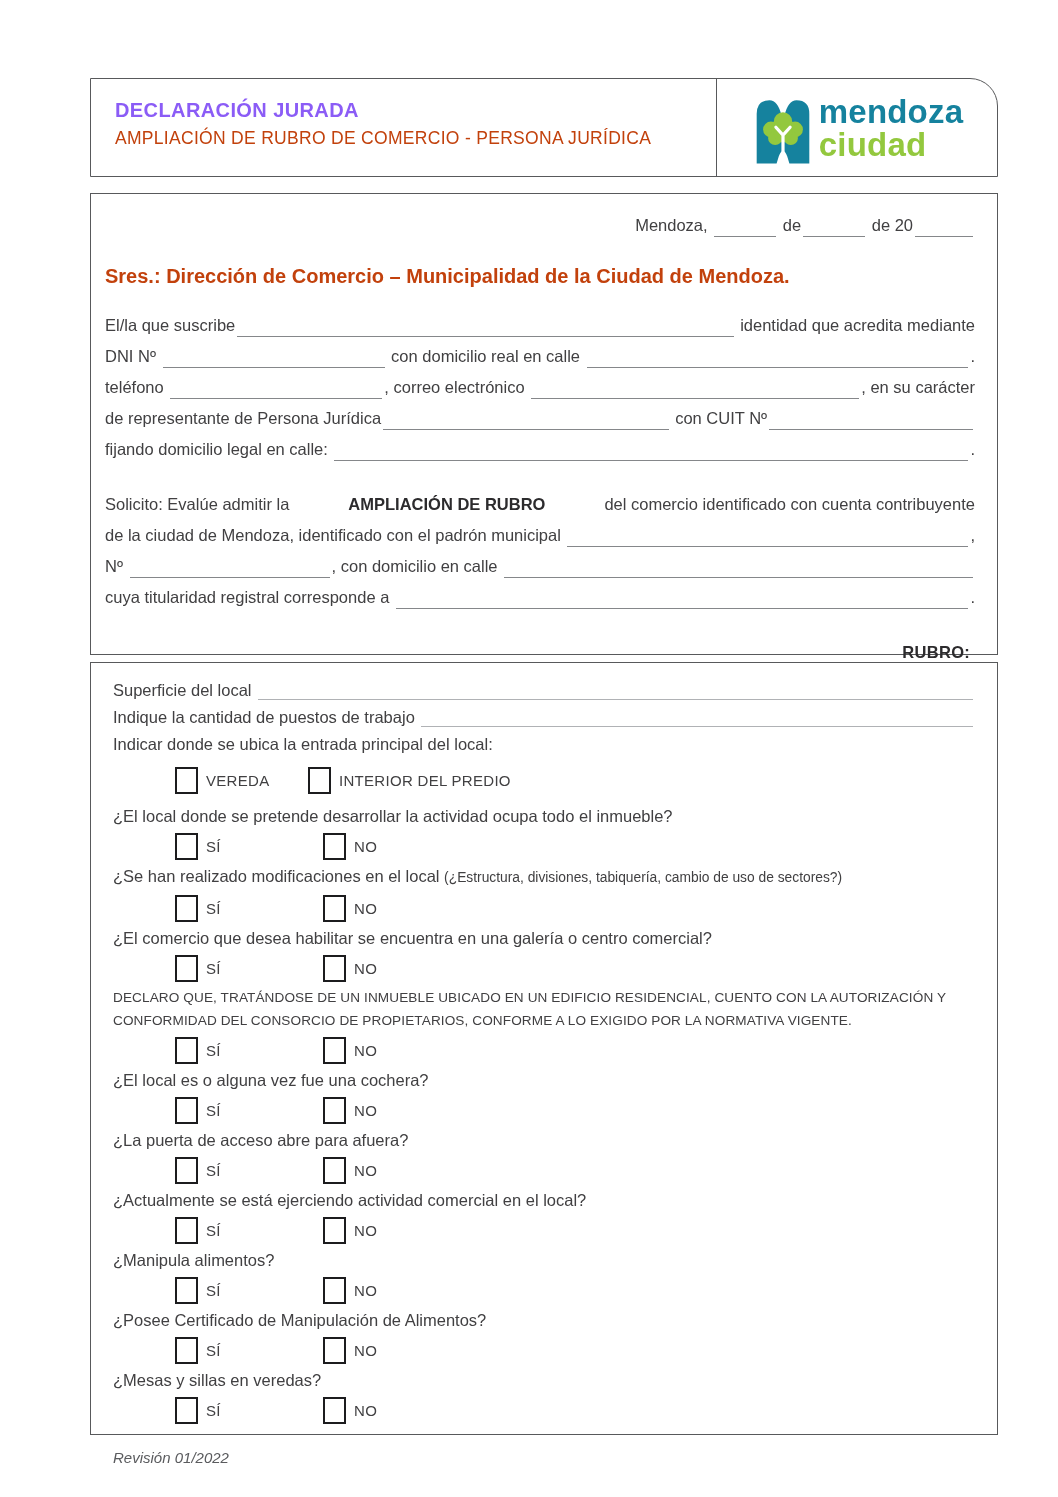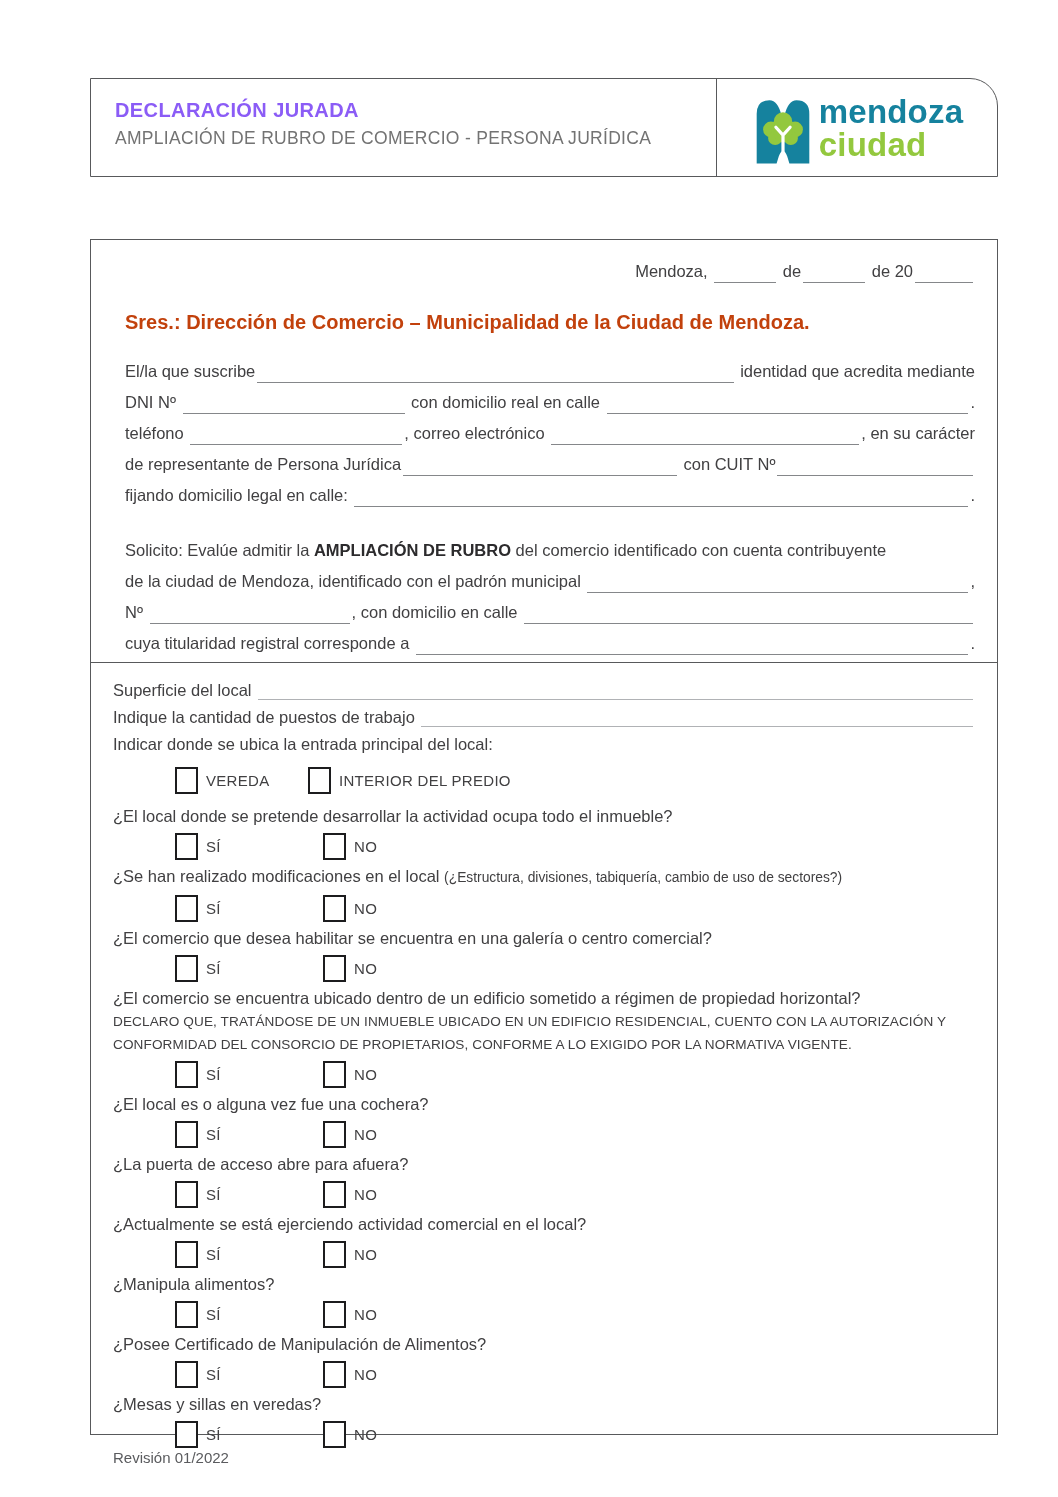--- a/index.html
+++ b/index.html
@@ -2,35 +2,35 @@
 <html style="--teal: #15829E; --green: #93C83E;"><head>
 <meta charset="utf-8">
 <style>
   * { margin:0; padding:0; box-sizing:border-box; }
   html,body { background:#ffffff; }
   body { font-family:"Liberation Sans", sans-serif; color:#414042; }
   .page { position:relative; width:1058px; height:1497px; background:#fff; overflow:hidden; }
 
   .box { position:absolute; left:90px; width:908px; border:1px solid #58595b; background:#fff; }
   .header-box { top:78px; height:99px; border-top-right-radius:28px; }
-  .letter-box { top:193px; height:462px; padding:12px 22px 0 34px;margin-top:46px; }
+  .letter-box { top:193px; height:462px; padding:12px 22px 0 14px; }
   .form-box   { top:662px; height:773px; padding:14px 22px 0 22px; }
 
   
   .header-left { position:absolute; left:0; top:0; bottom:0; width:625px; padding:20px 24px; }
   .doc-title { font-size:20px; font-weight:bold; color:#8b5cf6; letter-spacing:0.4px; }
-  .doc-subtitle { font-size:17.5px; color:#737373; letter-spacing:0.3px; margin-top:6px; }
+  .doc-subtitle { font-size:17.5px; color:#c2410c; letter-spacing:0.3px; margin-top:6px; }
   .header-divider { position:absolute; left:625px; top:0; bottom:0; width:0; border-left:1px solid #58595b; }
   .header-right { position:absolute; left:626px; right:0; top:0; bottom:0; display:flex; align-items:center; justify-content:center; gap:4px; }
   .logo-text { display:flex; flex-direction:column; line-height:33px; font-weight:bold; font-size:33px; letter-spacing:0.2px; }
   .logo-word1 { color:var(--teal,#15829E); }
   .logo-word2 { color:var(--green,#93C83E); }
 
   
-  .line { display:flex; align-items:flex-end; font-size:16.5px; line-height:31px; }
+  .line { display:flex; align-items:flex-end; font-size:16.5px; line-height:31px;justify-content:space-between; }
   .line .seg { white-space:pre; }
   .line .seg.bold { font-weight:bold; color:#2c2b2d; }
   .fill { flex-grow:1; min-width:26px; border-bottom:1.2px solid #85878a; margin:0 2px 4px 2px; height:2px; }
   .fill.fixed { flex-grow:0; }
 
   .date-line { justify-content:flex-end; margin-top:4px; }
   .addressee { margin-top:24px; font-size:20px; font-weight:bold; color:#c2410c; }
   .letter-body { margin-top:22px; }
   .request-body { margin-top:24px; }
   .rubro-row { margin-top:24px;flex-direction:column; }
@@ -44,21 +44,21 @@
   .q-note { font-size:13.6px; line-height:23px; color:#414042; letter-spacing:0.1px; }
   .opt-row { display:flex; align-items:center; margin:3px 0 3px 62px; height:30px; }
   .opt { display:flex; align-items:center; gap:8px; }
   .opt.first { width:148px; }
   .checkbox { width:23px; height:27px; border:2px solid #1c1c1e; background:#fff; flex:0 0 auto; }
   .opt-label { font-size:15px; letter-spacing:0.3px; white-space:pre; }
   .entrance-row { margin-top:6px; margin-bottom:8px; height:32px; }
   .entrance-row .opt.first { width:133px; }
   .q-block { margin-top:0; }
 
-  .footer { position:absolute; left:113px; top:1449px; font-size:15px; color:#5a5b5e; }
+  .footer { position:absolute; left:113px; top:1449px; font-size:15px; font-style:italic; color:#5a5b5e; }
 </style>
 </head>
 <body>
 
 <div class="page">
 
   <div class="box header-box">
     <div class="header-left">
       <div class="doc-title">DECLARACIÓN JURADA</div>
       <div class="doc-subtitle">AMPLIACIÓN DE RUBRO DE COMERCIO - PERSONA JURÍDICA</div>
@@ -214,21 +214,20 @@
               <span class="checkbox"></span>
               <span class="opt-label">SÍ</span>
             </div>
             <div class="opt">
               <span class="checkbox"></span>
               <span class="opt-label">NO</span>
             </div>
           </div>
         </div>
         <div class="q-block">
-          <div class="q-text"><span>¿El comercio se encuentra ubicado dentro de un edificio sometido a régimen de propiedad horizontal?</span></div>
           <div class="q-note">DECLARO QUE, TRATÁNDOSE DE UN INMUEBLE UBICADO EN UN EDIFICIO RESIDENCIAL, CUENTO CON LA AUTORIZACIÓN Y CONFORMIDAD DEL CONSORCIO DE PROPIETARIOS, CONFORME A LO EXIGIDO POR LA NORMATIVA VIGENTE.</div>
           <div class="opt-row">
             <div class="opt first">
               <span class="checkbox"></span>
               <span class="opt-label">SÍ</span>
             </div>
             <div class="opt">
               <span class="checkbox"></span>
               <span class="opt-label">NO</span>
             </div>

